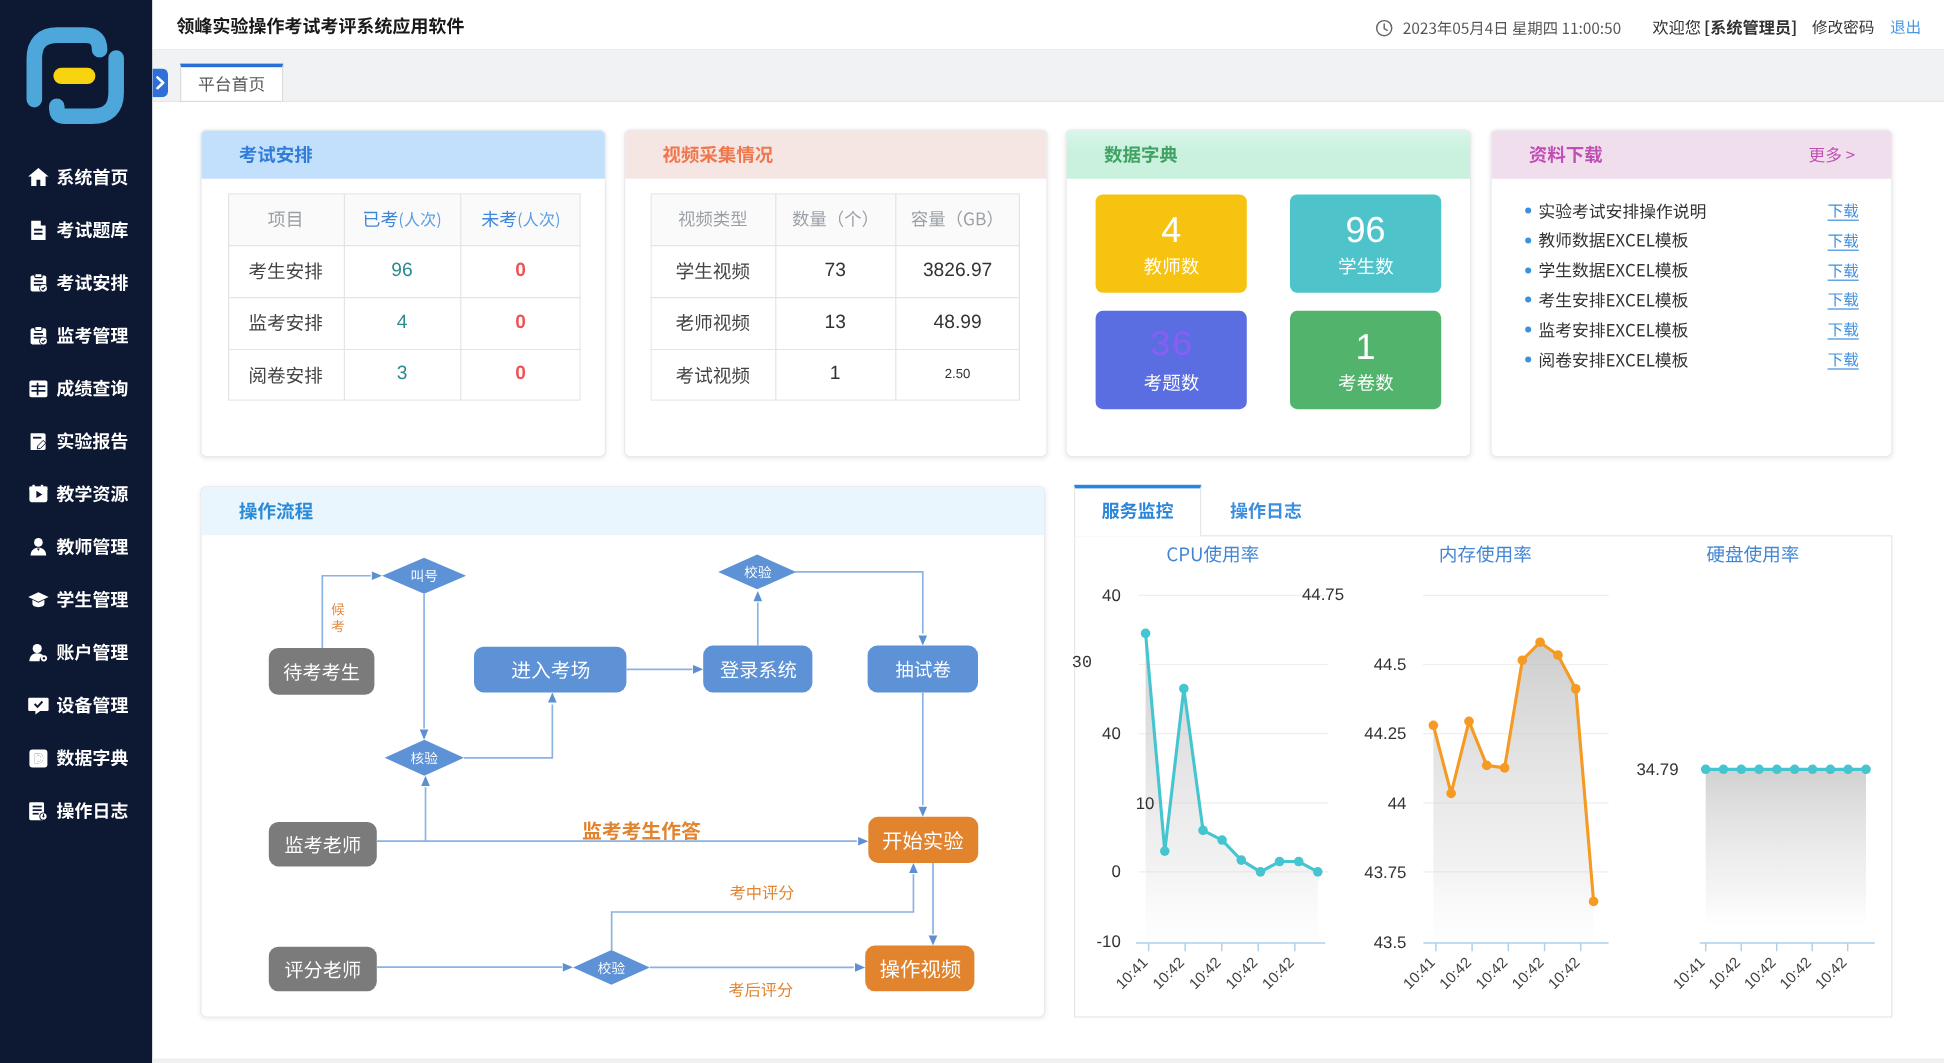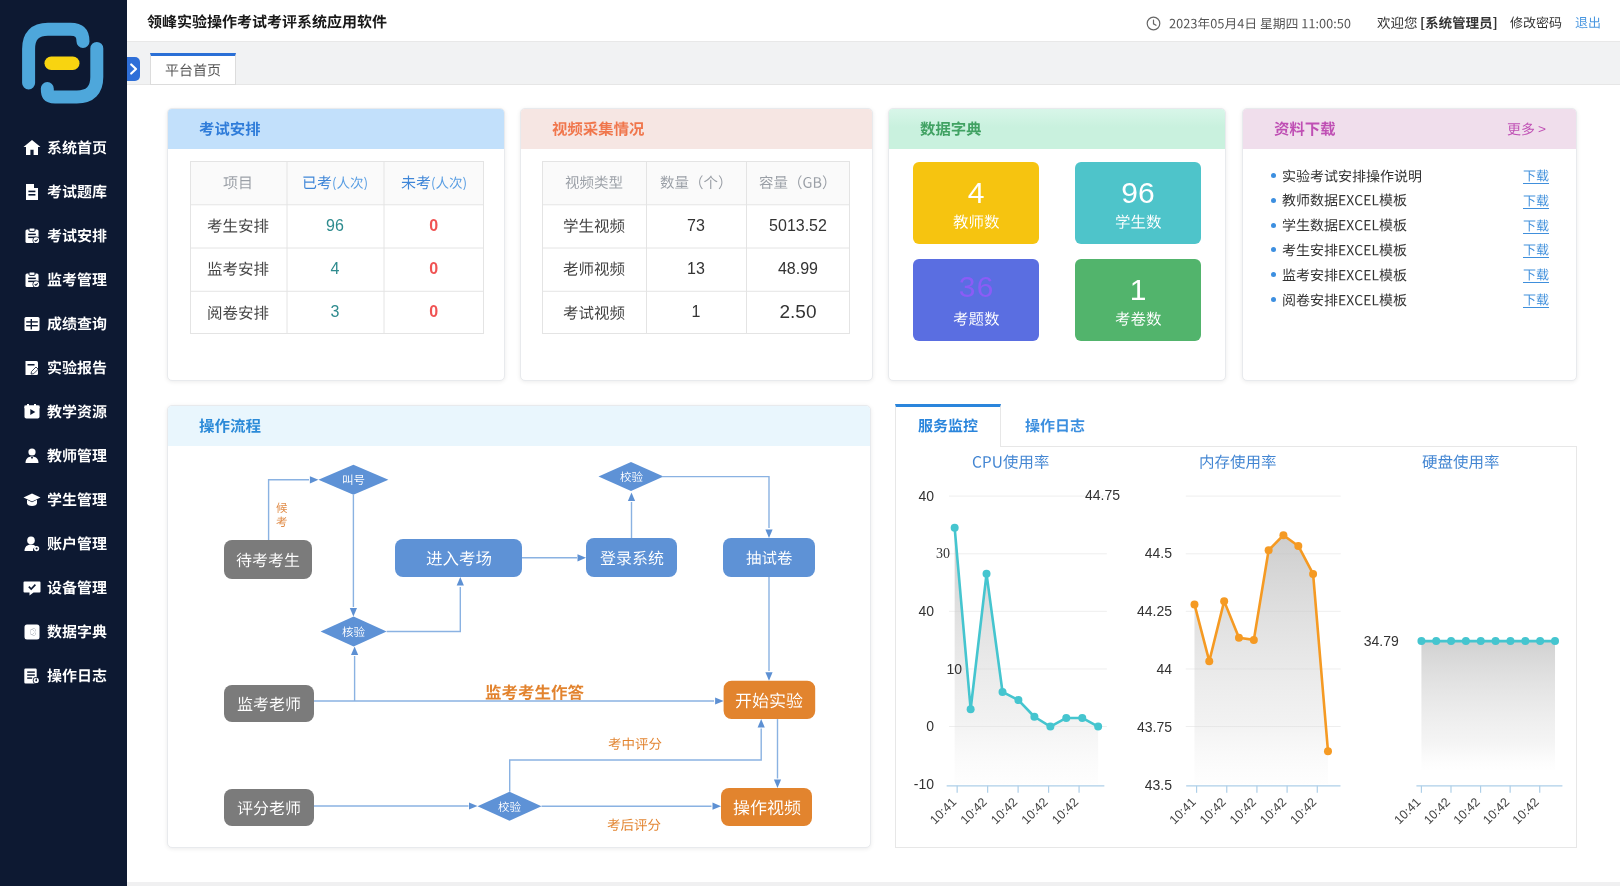--- a/index.html
+++ b/index.html
@@ -600,41 +600,41 @@
   </div>
 <div style="position:absolute;left:563.0px;top:218.1px;line-height:0">
     <svg width="62.0" height="15.5" viewBox="0 -880 4000 1000" fill="#444444">
       <use href="#gr5b66"></use>
       <use href="#gr751f" x="1000"></use>
       <use href="#gr89c6" x="2000"></use>
       <use href="#gr9891" x="3000"></use>
     </svg>
   </div>
 <div style="position:absolute;left:546.0px;top:213.9px;width:300px;text-align:center;font-family:'Liberation Sans',sans-serif;font-size:16px;color:#333333;font-weight:normal;line-height:24px;">73</div>
-<div style="position:absolute;left:648.0px;top:213.9px;width:300px;text-align:center;font-family:'Liberation Sans',sans-serif;font-size:16px;color:#333333;font-weight:normal;line-height:24px;">5013.52</div>
+<div style="position:absolute;left:648.0px;top:213.9px;width:300px;text-align:center;font-family:'Liberation Sans',sans-serif;font-size:16px;color:#333333;font-weight:normal;line-height:24px;">3826.97</div>
 <div style="position:absolute;left:563.0px;top:261.4px;line-height:0">
     <svg width="62.0" height="15.5" viewBox="0 -880 4000 1000" fill="#444444">
       <use href="#gr8001"></use>
       <use href="#gr5e08" x="1000"></use>
       <use href="#gr89c6" x="2000"></use>
       <use href="#gr9891" x="3000"></use>
     </svg>
   </div>
 <div style="position:absolute;left:546.0px;top:257.1px;width:300px;text-align:center;font-family:'Liberation Sans',sans-serif;font-size:16px;color:#333333;font-weight:normal;line-height:24px;">13</div>
 <div style="position:absolute;left:648.0px;top:257.1px;width:300px;text-align:center;font-family:'Liberation Sans',sans-serif;font-size:16px;color:#333333;font-weight:normal;line-height:24px;">48.99</div>
 <div style="position:absolute;left:563.0px;top:304.6px;line-height:0">
     <svg width="62.0" height="15.5" viewBox="0 -880 4000 1000" fill="#444444">
       <use href="#gr8003"></use>
       <use href="#gr8bd5" x="1000"></use>
       <use href="#gr89c6" x="2000"></use>
       <use href="#gr9891" x="3000"></use>
     </svg>
   </div>
 <div style="position:absolute;left:546.0px;top:300.4px;width:300px;text-align:center;font-family:'Liberation Sans',sans-serif;font-size:16px;color:#333333;font-weight:normal;line-height:24px;">1</div>
-<div style="position:absolute;left:648.0px;top:300.4px;width:300px;text-align:center;font-family:'Liberation Sans',sans-serif;font-size:19px;color:#333333;font-weight:normal;line-height:24px;">2.50</div>
+<div style="position:absolute;left:648.0px;top:300.4px;width:300px;text-align:center;font-family:'Liberation Sans',sans-serif;font-size:11px;color:#333333;font-weight:normal;line-height:24px;">2.50</div>
 <div style="position:absolute;left:888px;top:108px;width:338px;height:273px;background:#fff;border:1px solid #e8eaed;border-radius:5px;box-shadow:0 1px 4px rgba(0,0,0,.08);box-sizing:border-box"></div>
 <div style="position:absolute;left:889px;top:109px;width:336px;height:40px;background:linear-gradient(#d8f6e9,#c9f1de 45%);border-radius:4px 4px 0 0"></div>
 <div style="position:absolute;left:919.5px;top:121.3px;line-height:0">
     <svg width="61.6" height="15.4" viewBox="0 -880 4000 1000" fill="#41a263">
       <use href="#gb6570"></use>
       <use href="#gb636e" x="1000"></use>
       <use href="#gb5b57" x="2000"></use>
       <use href="#gb5178" x="3000"></use>
     </svg>
   </div>
@@ -1134,21 +1134,21 @@
     <line x1="586.0" y1="339.9" x2="586.0" y2="346.9" stroke="#aecfe8" stroke-width="1.2"></line>
     <line x1="615.6" y1="339.9" x2="615.6" y2="346.9" stroke="#aecfe8" stroke-width="1.2"></line>
     <line x1="645.2" y1="339.9" x2="645.2" y2="346.9" stroke="#aecfe8" stroke-width="1.2"></line>
     <text x="526.8" y="357.0" transform="rotate(-45 526.8 357.0)" text-anchor="end" font-family="Liberation Sans" font-size="12.5" fill="#444">10:41</text>
     <text x="556.4" y="357.0" transform="rotate(-45 556.4 357.0)" text-anchor="end" font-family="Liberation Sans" font-size="12.5" fill="#444">10:42</text>
     <text x="586.0" y="357.0" transform="rotate(-45 586.0 357.0)" text-anchor="end" font-family="Liberation Sans" font-size="12.5" fill="#444">10:42</text>
     <text x="615.6" y="357.0" transform="rotate(-45 615.6 357.0)" text-anchor="end" font-family="Liberation Sans" font-size="12.5" fill="#444">10:42</text>
     <text x="645.2" y="357.0" transform="rotate(-45 645.2 357.0)" text-anchor="end" font-family="Liberation Sans" font-size="12.5" fill="#444">10:42</text>
   </svg>
 <div style="position:absolute;left:634.0px;top:485.5px;width:300px;text-align:right;font-family:Liberation Sans, sans-serif;font-size:14px;color:#333;font-weight:normal;line-height:21px;">40</div>
-<div style="position:absolute;left:650px;top:543.2px;width:300px;text-align:right;font-family:Liberation Serif, serif;font-size:14px;color:#333;font-weight:normal;line-height:21px;">30</div>
+<div style="position:absolute;left:610px;top:543.2px;width:300px;text-align:right;font-family:Liberation Mono, monospace;font-size:14px;color:#333;font-weight:normal;line-height:21px;">30</div>
 <div style="position:absolute;left:634.0px;top:600.8px;width:300px;text-align:right;font-family:'Liberation Sans',sans-serif;font-size:14px;color:#333;font-weight:normal;line-height:21px;">40</div>
 <div style="position:absolute;left:662px;top:658.5px;width:300px;text-align:right;font-family:'Liberation Sans',sans-serif;font-size:14px;color:#333;font-weight:normal;line-height:21px;">10</div>
 <div style="position:absolute;left:634.0px;top:716.1px;width:300px;text-align:right;font-family:'Liberation Sans',sans-serif;font-size:14px;color:#333;font-weight:normal;line-height:21px;">0</div>
 <div style="position:absolute;left:634.0px;top:773.8px;width:300px;text-align:right;font-family:'Liberation Sans',sans-serif;font-size:14px;color:#333;font-weight:normal;line-height:21px;">-10</div>
 <div style="position:absolute;left:820px;top:485.4px;width:300px;text-align:right;font-family:'Liberation Sans',sans-serif;font-size:14px;color:#333;font-weight:normal;line-height:21px;">44.75</div>
 <div style="position:absolute;left:872.0px;top:543.0px;width:300px;text-align:right;font-family:'Liberation Sans',sans-serif;font-size:14px;color:#333;font-weight:normal;line-height:21px;">44.5</div>
 <div style="position:absolute;left:872.0px;top:601.0px;width:300px;text-align:right;font-family:'Liberation Sans',sans-serif;font-size:14px;color:#333;font-weight:normal;line-height:21px;">44.25</div>
 <div style="position:absolute;left:872.0px;top:658.6px;width:300px;text-align:right;font-family:'Liberation Sans',sans-serif;font-size:14px;color:#333;font-weight:normal;line-height:21px;">44</div>
 <div style="position:absolute;left:872.0px;top:716.6px;width:300px;text-align:right;font-family:'Liberation Sans',sans-serif;font-size:14px;color:#333;font-weight:normal;line-height:21px;">43.75</div>
 <div style="position:absolute;left:872.0px;top:774.6px;width:300px;text-align:right;font-family:'Liberation Sans',sans-serif;font-size:14px;color:#333;font-weight:normal;line-height:21px;">43.5</div>

